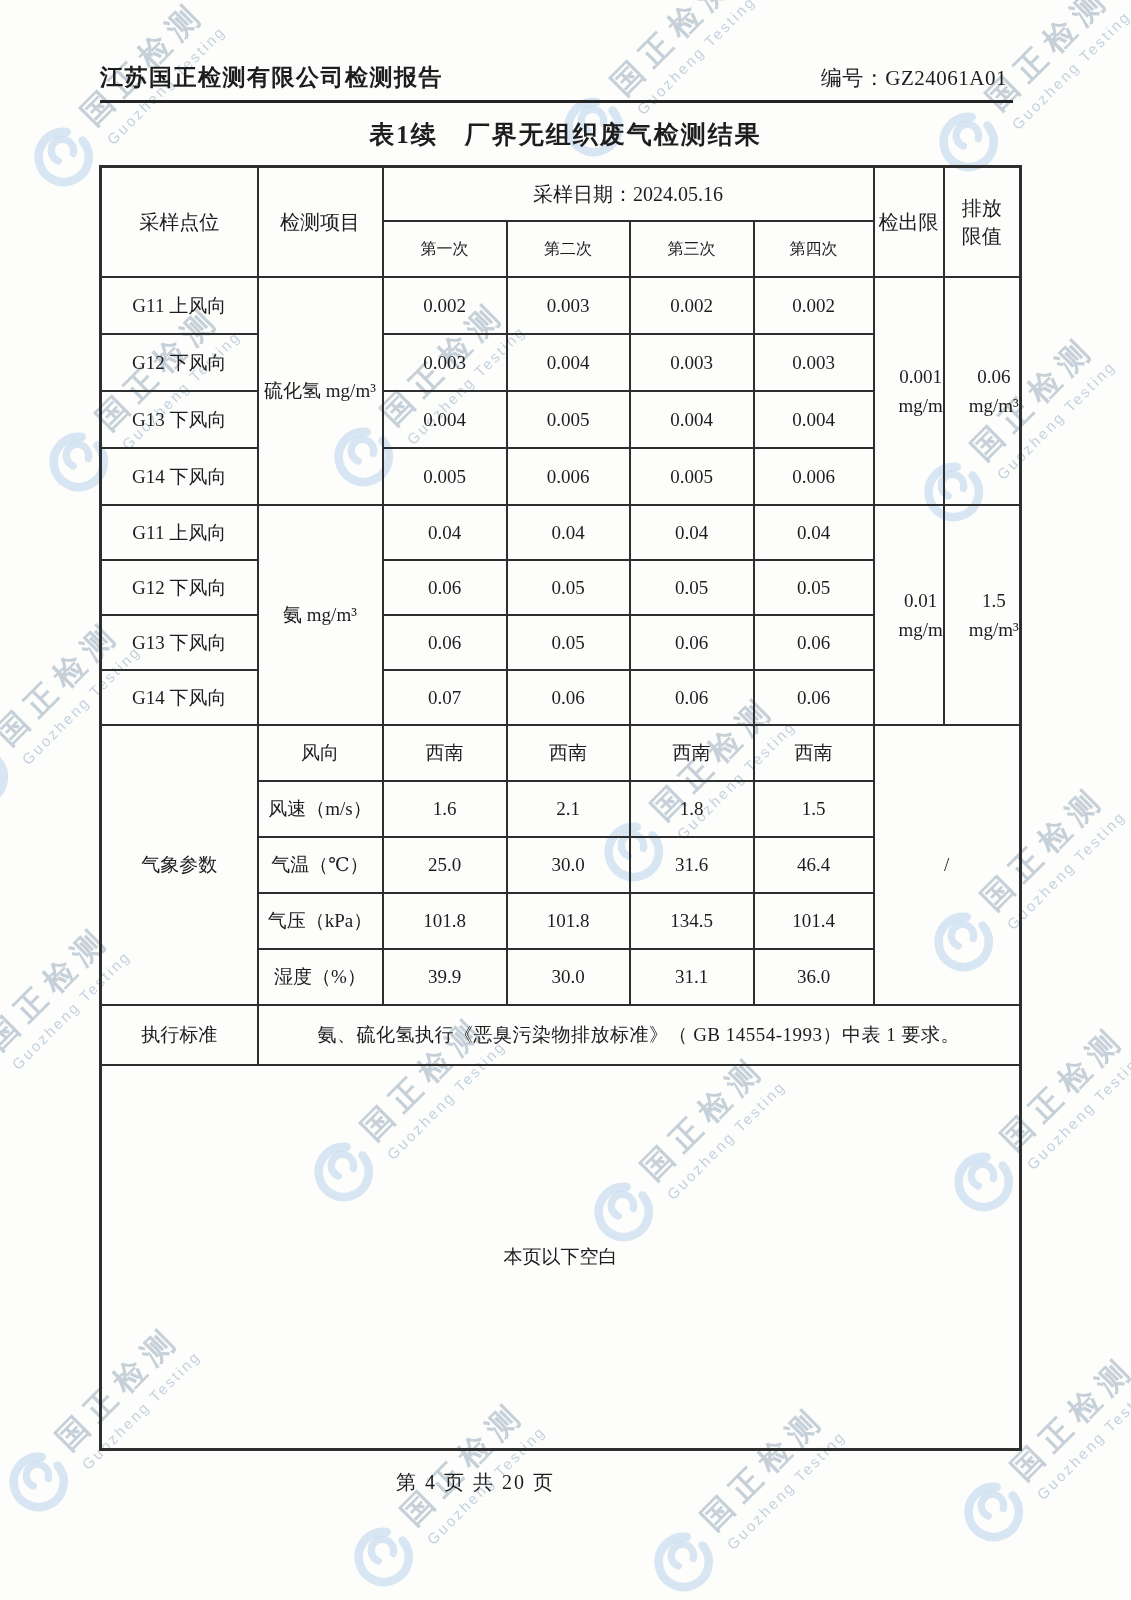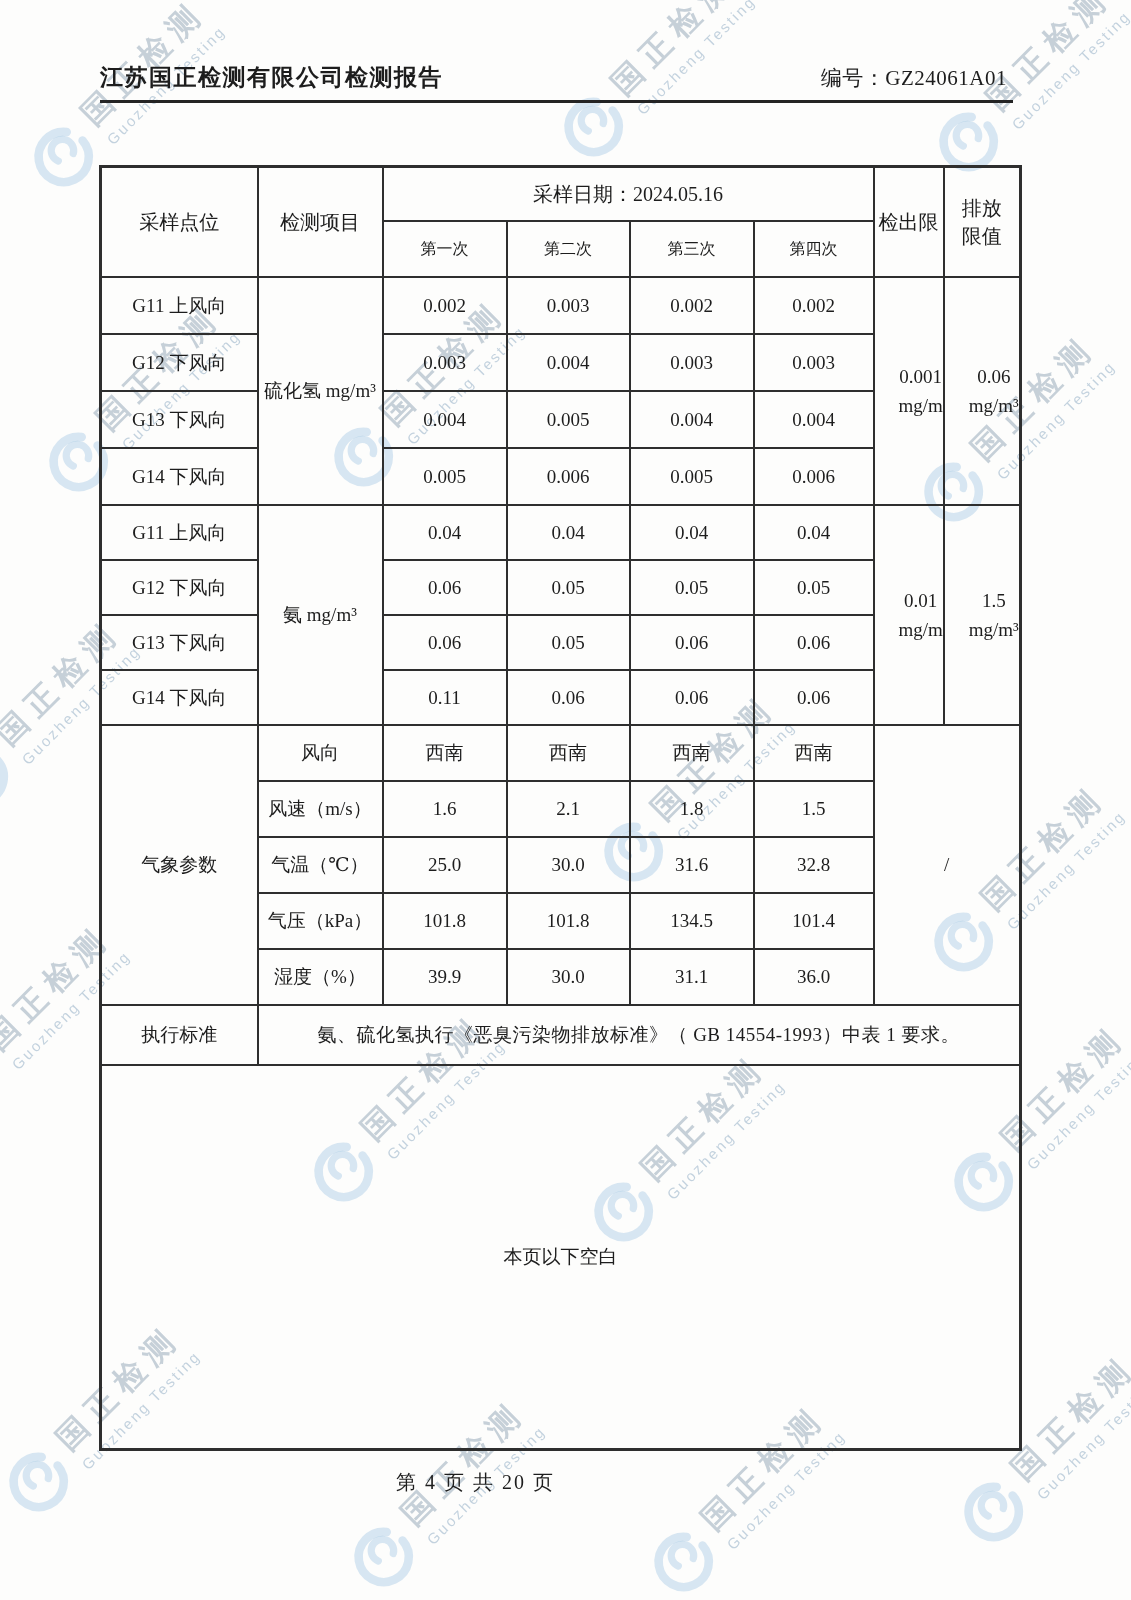--- a/index.html
+++ b/index.html
@@ -260,20 +260,21 @@
     </div>
 
   <div class="content">
 
     <div class="doc-header">
       <span class="company-title">江苏国正检测有限公司检测报告</span>
       <span class="report-no">编号：GZ24061A01</span>
     </div>
     <div class="header-rule"></div>
 
+    <div class="page-title">表1续　厂界无组织废气检测结果</div>
 
     <table class="report">
       <colgroup>
         <col style="width:157px">
           <col style="width:125px">
         <col style="width:124px">
           <col style="width:123px">
         <col style="width:124px">
           <col style="width:120px">
         <col style="width:70px">
@@ -359,21 +360,21 @@
         </tr>
         <tr class="dr2">
           <td>G13 下风向</td>
           <td>0.06</td>
           <td>0.05</td>
           <td>0.06</td>
           <td>0.06</td>
         </tr>
         <tr class="dr2">
           <td>G14 下风向</td>
-          <td>0.11</td>
+          <td>0.07</td>
           <td>0.06</td>
           <td>0.06</td>
           <td>0.06</td>
         </tr>
 
         <tr class="wr">
           <td rowspan="5" class="weather-param">气象参数</td>
           <td class="weather-param">风向</td>
           <td>西南</td>
           <td>西南</td>
@@ -386,21 +387,21 @@
           <td>1.6</td>
           <td>2.1</td>
           <td>1.8</td>
           <td>1.5</td>
         </tr>
         <tr class="wr">
           <td class="weather-param">气温（℃）</td>
           <td>25.0</td>
           <td>30.0</td>
           <td>31.6</td>
-          <td>32.8</td>
+          <td>46.4</td>
         </tr>
         <tr class="wr">
           <td class="weather-param">气压（kPa）</td>
           <td>101.8</td>
           <td>101.8</td>
           <td>134.5</td>
           <td>101.4</td>
         </tr>
         <tr class="wr">
           <td class="weather-param">湿度（%）</td>

